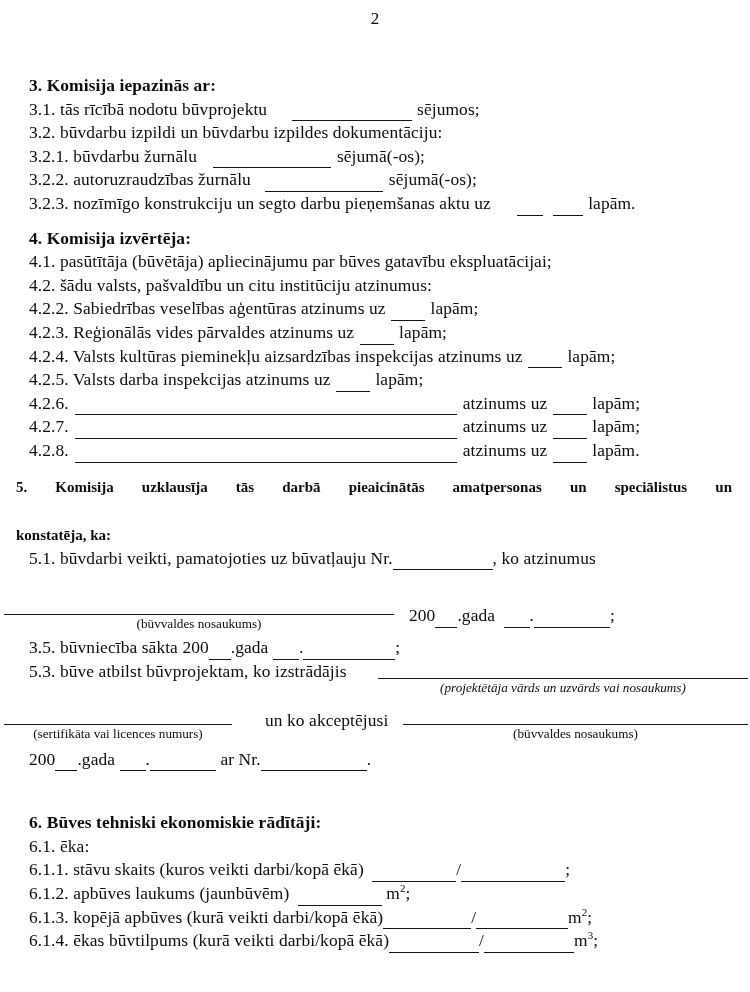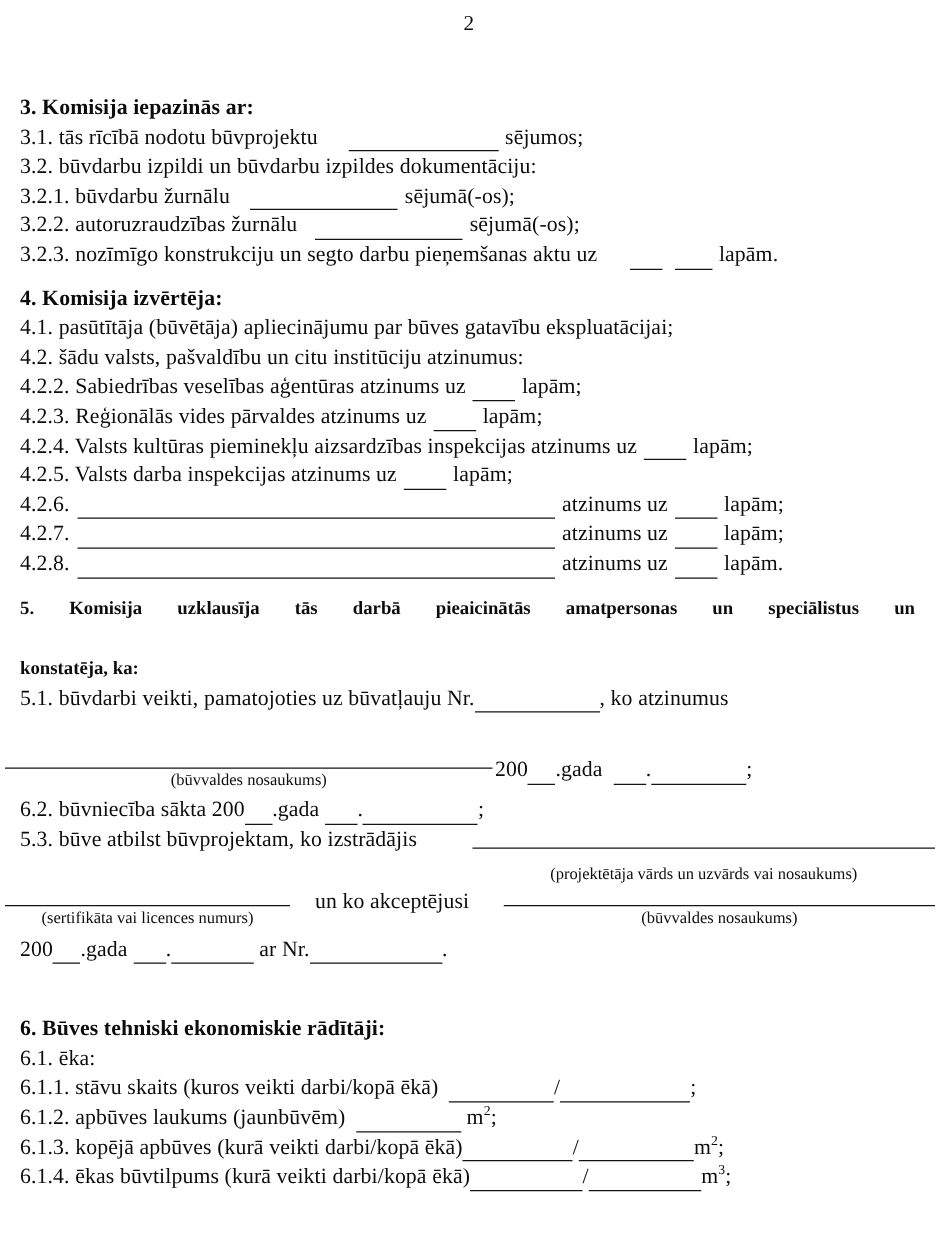--- a/index.html
+++ b/index.html
@@ -33,20 +33,21 @@
     position: absolute;
     left: 16px;
     top: 74px;
     width: 734px;
   }
   .line {
     font-size: 17.4px;
     line-height: 23.6px;
     white-space: nowrap;
     letter-spacing: 0.1px;
+    margin-left: 13px;
   }
   .bold {
     font-weight: bold;
   }
   .para {
     font-size: 17.4px;
     line-height: 24px;
     text-align: justify;
     white-space: normal;
     width: 718px;
@@ -231,33 +232,33 @@
         <div class="longrule"></div>
         <div class="caption" style="text-align:center; margin-top:1px;">(būvvaldes nosaukums)</div>
       </div>
       <div class="abs line" style="left:380px; top:8px;">
         <span>200</span><span class="rule" style="width:22px;margin:0;"></span><span>.gada</span>
         <span class="rule" style="width:26px;margin:0 0 0 4px;"></span><span>.</span><span class="rule" style="width:76px;margin:0;"></span><span>;</span>
       </div>
     </div>
 
     <div class="line">
-      <span>6.2.</span>
+      <span>3.5.</span>
       <span>būvniecība sākta 200</span><span class="rule" style="width:22px;margin:0;"></span><span>.gada</span>
       <span class="rule" style="width:26px;margin:0;"></span><span>.</span><span class="rule" style="width:92px;margin:0;"></span><span>;</span>
     </div>
 
     <div class="row" style="height:46px;">
       <div class="abs line" style="left:0; top:0;">
         <span>5.3.</span>
         <span>būve atbilst būvprojektam, ko izstrādājis</span>
       </div>
       <div class="abs" style="left:362px; top:18px; width:370px;">
         <div class="longrule"></div>
-        <div class="caption" style="text-align:center; margin-top:12px;">(projektētāja vārds un uzvārds vai nosaukums)</div>
+        <div class="caption" style="text-align:center; margin-top:1px;font-style:italic;">(projektētāja vārds un uzvārds vai nosaukums)</div>
       </div>
     </div>
 
     <div class="row" style="height:42px;text-decoration:underline;">
       <div class="abs" style="left:-12px; top:18px; width:228px;">
         <div class="longrule"></div>
         <div class="caption" style="text-align:center; margin-top:1px;">(sertifikāta vai licences numurs)</div>
       </div>
       <div class="abs line" style="left:236px; top:3px;">un ko akceptējusi</div>
       <div class="abs" style="left:387px; top:18px; width:345px;">

